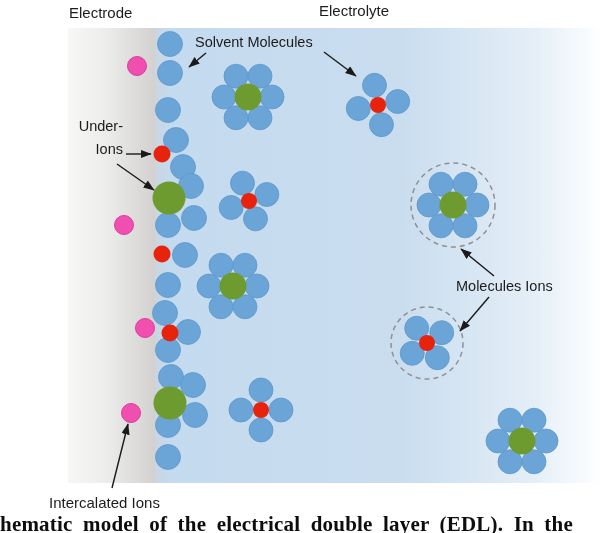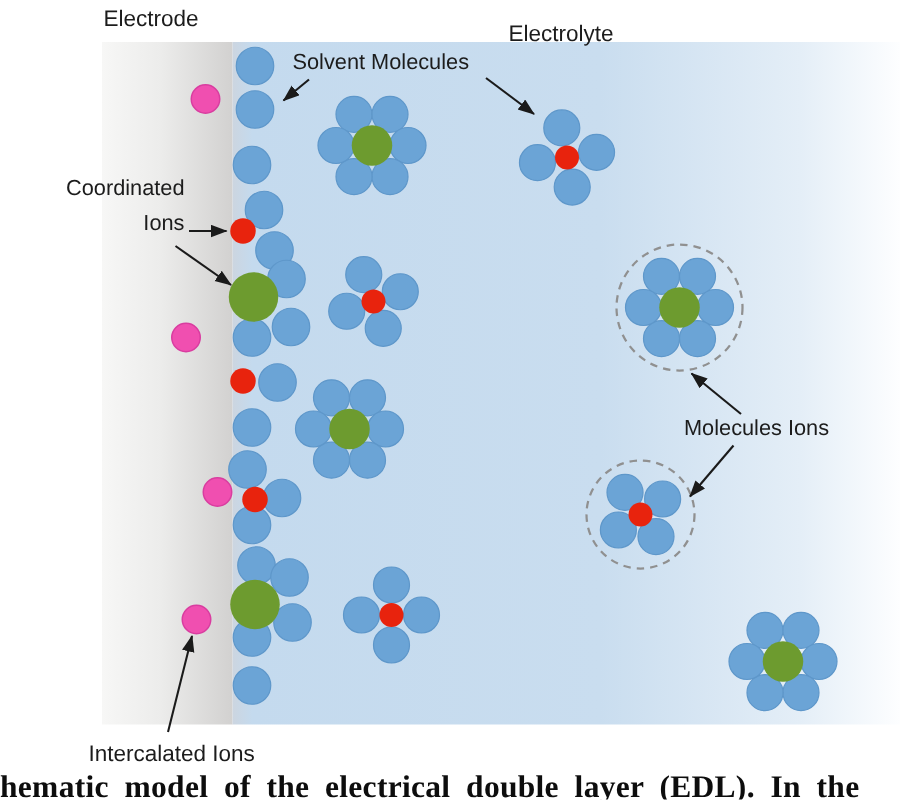--- a/index.html
+++ b/index.html
@@ -125,26 +125,26 @@
     <line x1="324" y1="52" x2="356" y2="76" stroke="#1a1a1a" stroke-width="1.4" marker-end="url(#ah)"></line>
     <line x1="126" y1="154" x2="151" y2="154" stroke="#1a1a1a" stroke-width="1.4" marker-end="url(#ah)"></line>
     <line x1="117" y1="164" x2="154" y2="190" stroke="#1a1a1a" stroke-width="1.4" marker-end="url(#ah)"></line>
     <line x1="494" y1="276" x2="461" y2="249" stroke="#1a1a1a" stroke-width="1.4" marker-end="url(#ah)"></line>
     <line x1="489" y1="297" x2="460" y2="331" stroke="#1a1a1a" stroke-width="1.4" marker-end="url(#ah)"></line>
     <line x1="112" y1="488" x2="128" y2="424" stroke="#1a1a1a" stroke-width="1.4" marker-end="url(#ah)"></line>
   </svg>
 
 <div class="lbl lbl-top" style="left:69px;top:4px;">Electrode</div>
 
-<div class="lbl lbl-top" style="left:319px;top:14px;margin-left:20px;">Electrolyte</div>
+<div class="lbl lbl-top" style="left:319px;top:2px;">Electrolyte</div>
 
 <div class="lbl lbl-ann" style="left:195px;top:34px;">Solvent Molecules</div>
 
 <div class="lbl lbl-ann lbl-undercoord" style="left:25px;top:115px;">
-  <div>Coordinated</div>
+  <div>Under-</div>
   <div>Ions</div>
 </div>
 
 <div class="lbl lbl-ann" style="left:456px;top:278px;">Molecules Ions</div>
 
-<div class="lbl lbl-ann" style="left:59px;top:494px;font-size:15px;">Intercalated Ions</div>
+<div class="lbl lbl-ann" style="left:49px;top:494px;font-size:15px;">Intercalated Ions</div>
 
 <div class="caption">hematic model of the electrical double layer (EDL). In the</div>
 
 </body></html>

